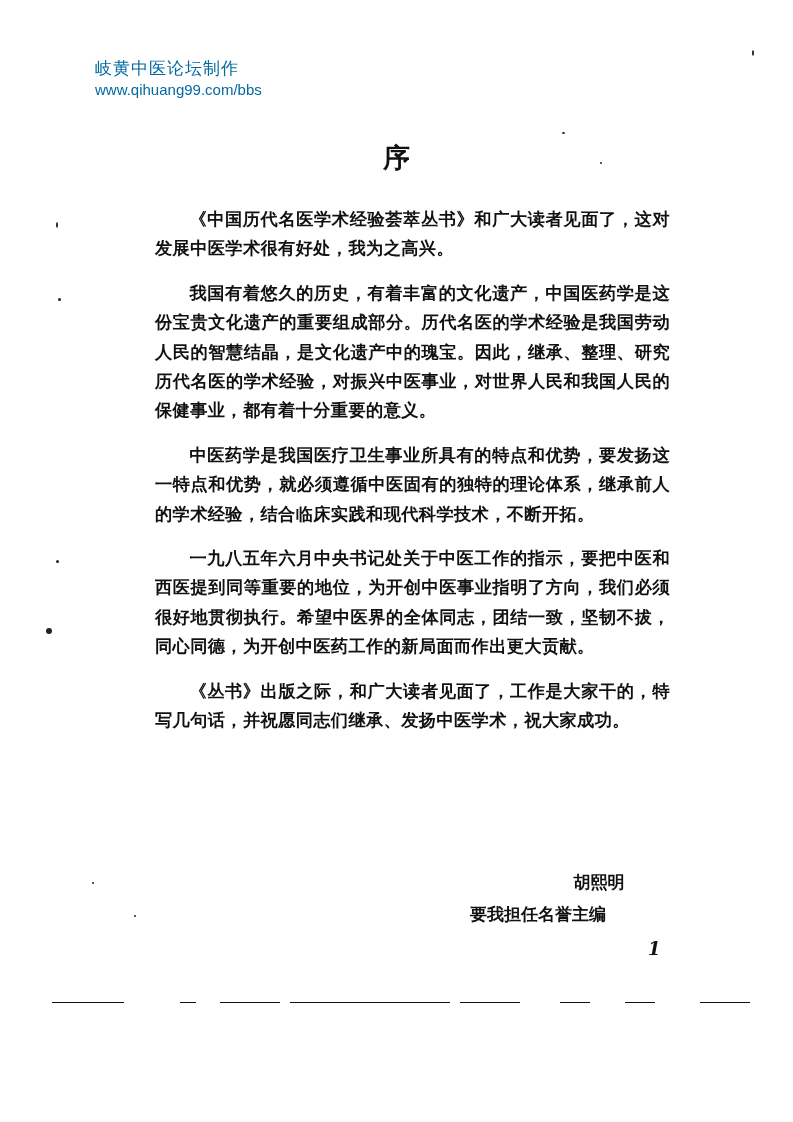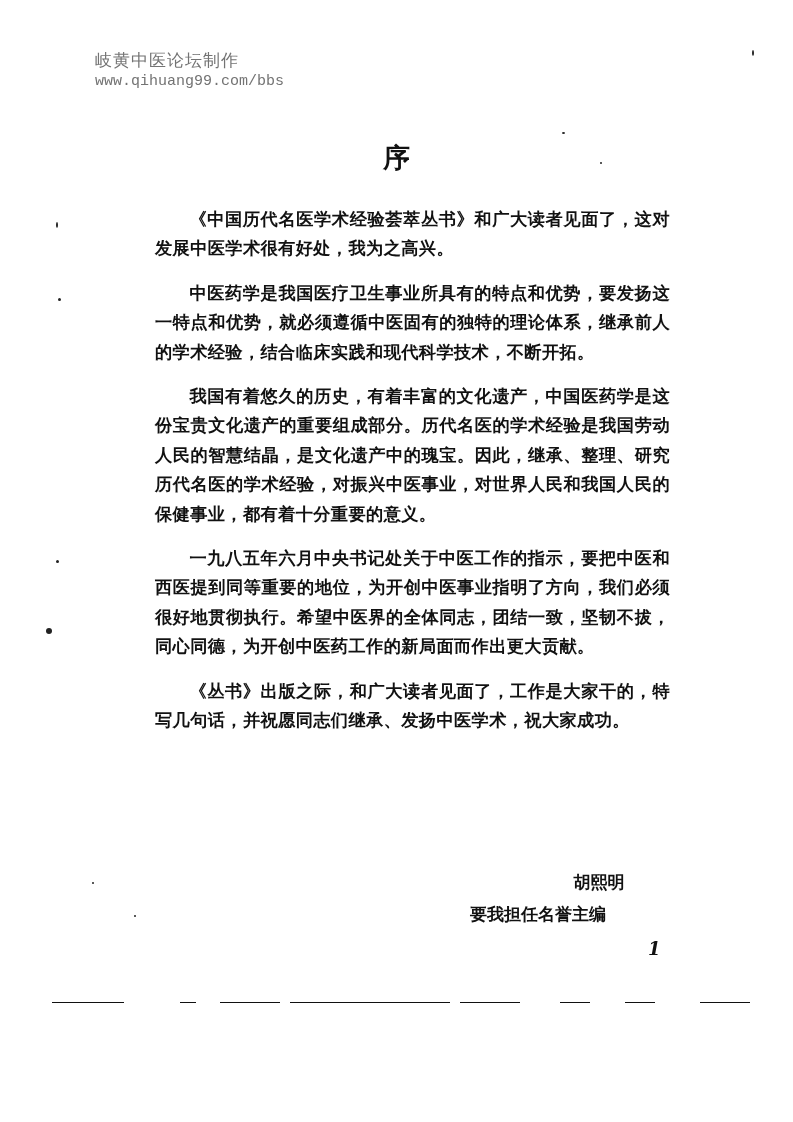--- a/index.html
+++ b/index.html
@@ -1,26 +1,26 @@
 <!DOCTYPE html>
 <html><head>
   <meta charset="utf-8">
   <style>
     html, body { margin: 0; padding: 0; background: #ffffff; }
     body {
       width: 793px; height: 1122px; position: relative; overflow: hidden;
       font-family: "DejaVu Serif", "Liberation Serif", serif; color: #111;
     }
     .watermark {
-      position: absolute; left: 95px; top: 49px;
+      position: absolute; left: 95px; top: 57px;
       font-family: "DejaVu Sans", "Liberation Sans", sans-serif;
-      color: #737373; line-height: 22px;
+      color: #0369a1; line-height: 22px;
     }
     .watermark .wm-title { font-size: 17px; letter-spacing: 1px; }
-    .watermark .wm-url { font-family: Liberation Mono, monospace; font-size: 15px; }
+    .watermark .wm-url { font-family: Liberation Sans, sans-serif; font-size: 15px; }
     .page-title {
       position: absolute; left: 0; width: 793px; top: 140px;
       text-align: center; font-size: 27px; font-weight: bold; color: #111;
     }
     .body-text {
       position: absolute; left: 140px; width: 545px; top: 190px;
     }
     .para {
       margin: 15px; font-size: 17.2px; line-height: 29.4px;
       text-indent: 2em; text-align: justify; font-weight: 600; letter-spacing: 0.4px;
@@ -44,22 +44,22 @@
 
 <div class="watermark">
   <div class="wm-title">岐黄中医论坛制作</div>
   <div class="wm-url">www.qihuang99.com/bbs</div>
 </div>
 
 <div class="page-title">序</div>
 
 <div class="body-text">
   <p class="para">《中国历代名医学术经验荟萃丛书》和广大读者见面了，这对发展中医学术很有好处，我为之高兴。</p>
+  <p class="para">我国有着悠久的历史，有着丰富的文化遗产，中国医药学是这份宝贵文化遗产的重要组成部分。历代名医的学术经验是我国劳动人民的智慧结晶，是文化遗产中的瑰宝。因此，继承、整理、研究历代名医的学术经验，对振兴中医事业，对世界人民和我国人民的保健事业，都有着十分重要的意义。</p>
   <p class="para">中医药学是我国医疗卫生事业所具有的特点和优势，要发扬这一特点和优势，就必须遵循中医固有的独特的理论体系，继承前人的学术经验，结合临床实践和现代科学技术，不断开拓。</p>
-  <p class="para">我国有着悠久的历史，有着丰富的文化遗产，中国医药学是这份宝贵文化遗产的重要组成部分。历代名医的学术经验是我国劳动人民的智慧结晶，是文化遗产中的瑰宝。因此，继承、整理、研究历代名医的学术经验，对振兴中医事业，对世界人民和我国人民的保健事业，都有着十分重要的意义。</p>
   <p class="para">一九八五年六月中央书记处关于中医工作的指示，要把中医和西医提到同等重要的地位，为开创中医事业指明了方向，我们必须很好地贯彻执行。希望中医界的全体同志，团结一致，坚韧不拔，同心同德，为开创中医药工作的新局面而作出更大贡献。</p>
   <p class="para">《丛书》出版之际，和广大读者见面了，工作是大家干的，特写几句话，并祝愿同志们继承、发扬中医学术，祝大家成功。</p>
 </div>
 
 <div class="signature">
   <div class="sig-name">胡熙明</div>
   <div class="sig-date">要我担任名誉主编</div>
 </div>
 
 <div class="page-number">1</div>

